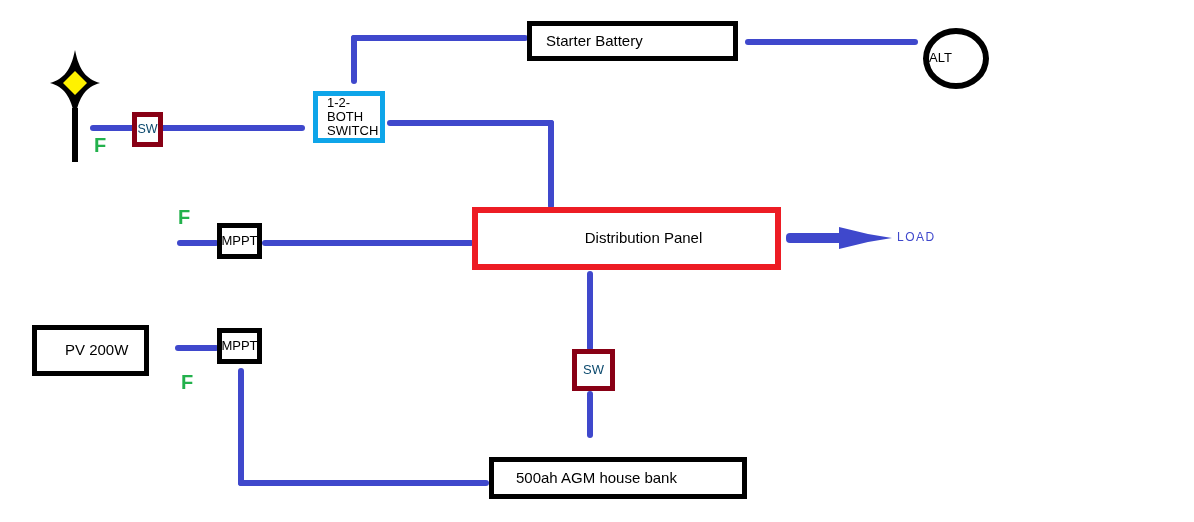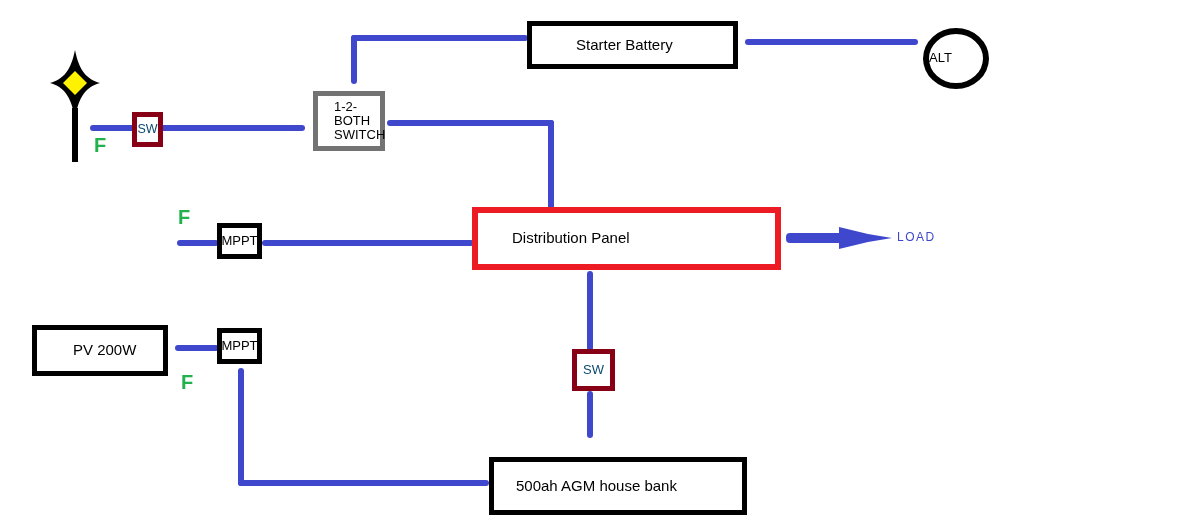--- a/index.html
+++ b/index.html
@@ -52,57 +52,57 @@
   </svg>
 
   <div class="label fuse" style="left:94px;top:134px;">F</div>
   <div class="label fuse" style="left:178px;top:206px;">F</div>
   <div class="label fuse" style="left:181px;top:371px;">F</div>
 
   <div class="box sw-box" style="left:132px;top:112px;width:31px;height:35px;">
     <span>SW</span>
   </div>
 
-  <div class="box" style="left:313px;top:91px;width:72px;height:60px;border:5px solid #737373;font-size:13px;padding-left:16px;">
+  <div class="box" style="left:313px;top:91px;width:72px;height:52px;border:5px solid #0ea5e9;font-size:13px;padding-left:9px;">
     <div>
       <div>1-2-BOTH</div>
       <div>SWITCH</div>
     </div>
   </div>
 
-  <div class="box black-border" style="left:527px;top:21px;width:211px;height:48px;padding-left:44px;">
+  <div class="box black-border" style="left:527px;top:21px;width:211px;height:40px;padding-left:14px;">
     <span>Starter Battery</span>
   </div>
 
   <div class="box" style="left:923px;top:28px;width:66px;height:61px;border:6px solid #000;border-radius:50%;justify-content:flex-start;font-size:13px;">
     <span>ALT</span>
   </div>
 
-  <div class="box" style="left:472px;top:207px;width:309px;height:63px;border:6px solid #ed1c24;padding-left:34px;">
+  <div class="box" style="left:472px;top:207px;width:309px;height:63px;border:6px solid #ed1c24;padding-left:34px;justify-content:center;">
     <span>Distribution Panel</span>
   </div>
 
 
   <div class="box black-border" style="left:217px;top:223px;width:45px;height:36px;font-size:13px;justify-content:center;white-space:nowrap;">
     <span>MPPT</span>
   </div>
 
-  <div class="box black-border" style="left:32px;top:325px;width:136px;height:51px;padding-left:36px;">
+  <div class="box black-border" style="left:32px;top:325px;width:117px;height:51px;padding-left:28px;">
     <span>PV 200W</span>
   </div>
 
   <div class="box black-border" style="left:217px;top:328px;width:45px;height:36px;font-size:13px;justify-content:center;white-space:nowrap;">
     <span>MPPT</span>
   </div>
 
   <div class="box sw-box" style="left:572px;top:349px;width:43px;height:42px;font-size:13px;">
     <span>SW</span>
   </div>
 
-  <div class="box black-border" style="left:489px;top:457px;width:258px;height:58px;padding-left:22px;">
+  <div class="box black-border" style="left:489px;top:457px;width:258px;height:42px;padding-left:22px;">
     <span>500ah AGM house bank</span>
   </div>
 
   <svg style="left:784px;top:224px;" width="112" height="28" viewBox="0 0 112 28">
     <rect x="2" y="9" width="58" height="10" rx="4" fill="#3f48cc"></rect>
     <polygon points="55,9 55,3 84,10 108,14 84,18 55,25 55,19" fill="#3f48cc"></polygon>
   </svg>
   <div class="label load-label" style="left:897px;top:230px;">LOAD</div>
 
 </div>

